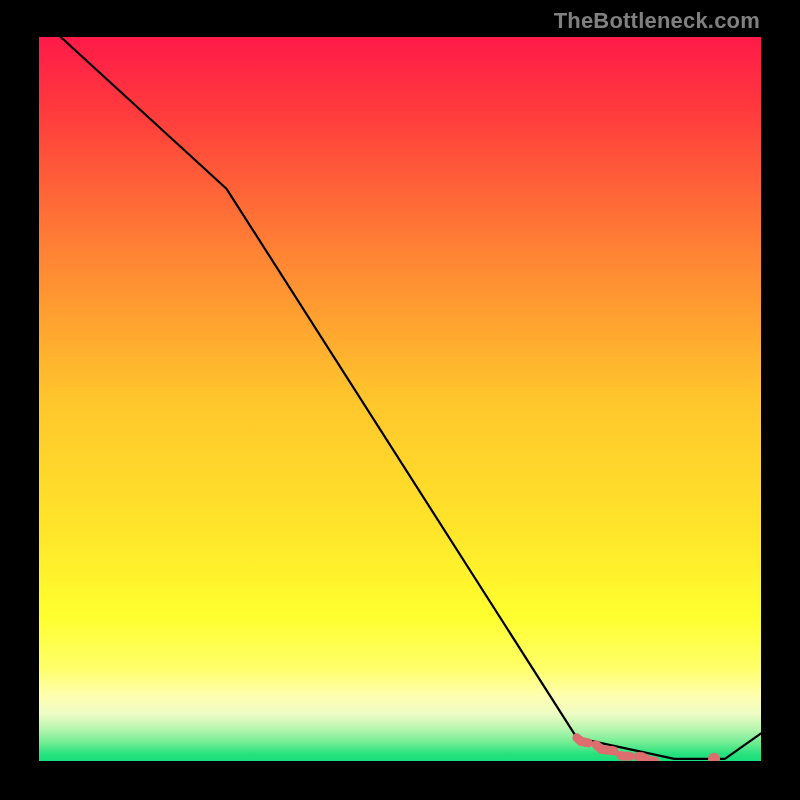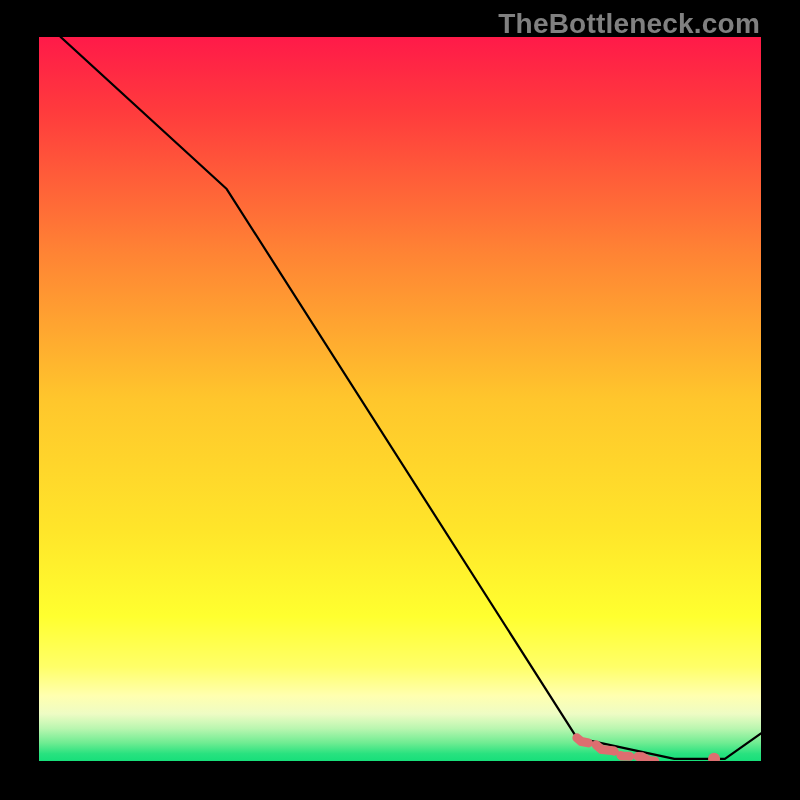--- a/index.html
+++ b/index.html
@@ -23,21 +23,21 @@
     left: 39px;
     top: 37px;
     width: 722px;
     height: 724px;
   }
   .watermark {
     position: absolute;
     right: 40px;
     top: 8px;
     font-family: Arial, Helvetica, sans-serif;
-    font-size: 28px;
+    font-size: 22px;
     font-weight: 600;
     color: #808080;
     letter-spacing: 0.2px;
   }
   svg {
     display: block;
   }
 </style>
 </head>
 <body>

